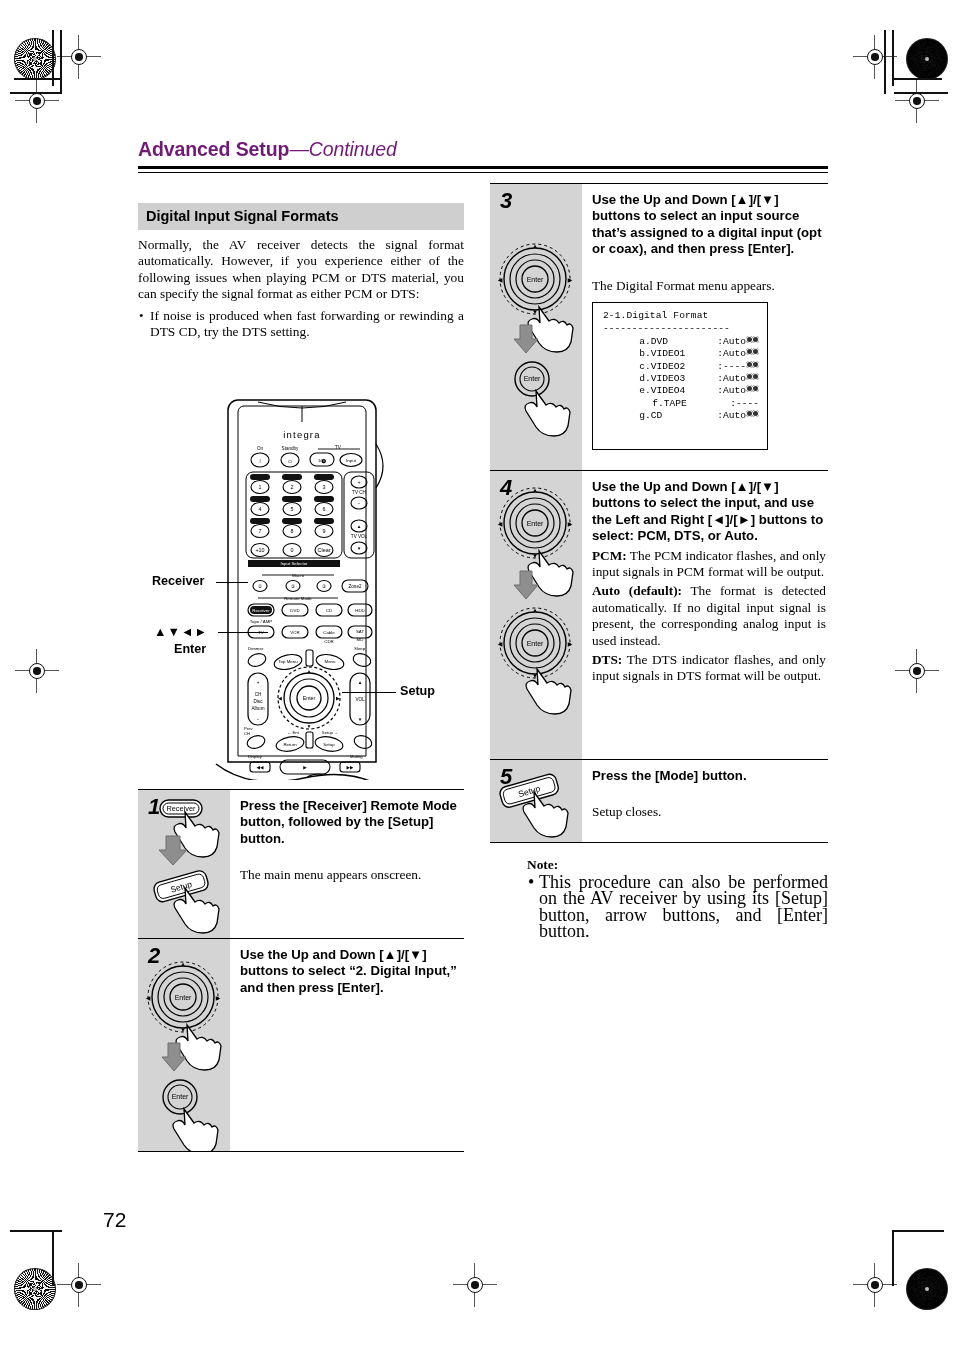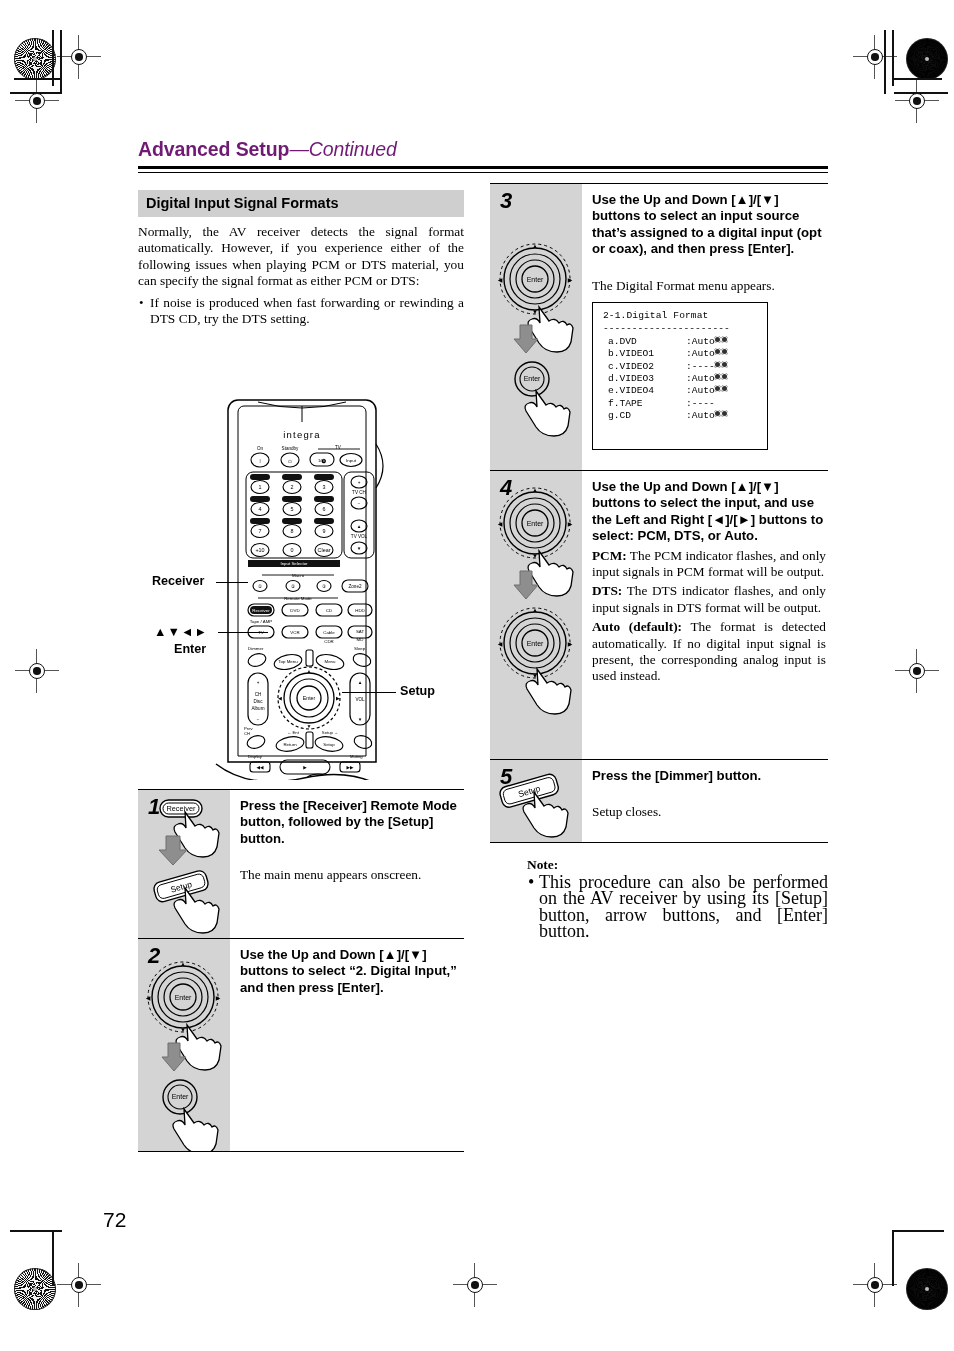--- a/index.html
+++ b/index.html
@@ -50,21 +50,21 @@
     position:absolute; left:138px; top:138px; width:690px;
     font-family:"Liberation Sans", sans-serif;
     font-size:19.5px; font-weight:bold; color:#701a75;
     letter-spacing:-0.1px;
   }
   .doc-title .cont{ font-weight:normal; font-style:italic; }
   .title-rule-thick{ position:absolute; left:138px; top:166px; width:690px; height:3px; background:#000; }
   .title-rule-thin{ position:absolute; left:138px; top:172px; width:690px; height:1.3px; background:#000; }
 
   
-  .col-left{ position:absolute; left:138px; top:190px; width:326px; }
+  .col-left{ position:absolute; left:138px; top:203px; width:326px; }
   .col-right{ position:absolute; left:490px; top:183px; width:338px; }
 
   .section-bar{
     background:#cfcfcf; padding:5px 8px 6px 8px;
     font-family:"Liberation Sans", sans-serif;
     font-size:14.5px; font-weight:bold; color:#000;
   }
   .body-text{
     font-size:13.4px; line-height:16.3px; color:#000;
     text-align:justify; margin-top:7px;
@@ -106,21 +106,21 @@
   .step-para{ font-size:13.3px; line-height:16.4px; margin-top:3px; text-align:justify; }
 
   
   .osd{
     margin-top:8px; border:1.5px solid #000; background:#fff;
     width:176px; height:148px; padding:7px 8px 0 10px; box-sizing:border-box;
     font-family:"Liberation Mono", monospace; font-size:9.6px; line-height:12.4px; color:#000;
   }
   .osd-title{ letter-spacing:0.1px; }
   .osd-rule{ letter-spacing:0px; margin-top:1px; }
-  .osd-row{ display:flex; padding-left:5px; }
+  .osd-row{ display:flex; padding-left:5px;justify-content:flex-end; }
   .osd-row .k{ width:78px; }
   .osd-row .v{ white-space:pre; }
   .ind{
     display:inline-block; width:7px; height:7px; border-radius:50%;
     background:#333; box-shadow:inset 0 0 0 1px #fff, inset 0 0 0 2px #333;
     vertical-align:-1px; margin-left:-0.5px;
   }
 
   .note-wrap{ margin-top:14px;margin-left:37px; }
   .note-title{
@@ -661,44 +661,44 @@
             <path d="M47 198 l10 14 q6 -4 10 2 q5 -4 8 2 q4 -3 6 3 l-2 14 q-3 10 -14 10 q-12 0 -18 -9 l-10 -16 q-3 -6 3 -8 q5 -2 8 4 z"></path>
           </g>
         </svg>
       </div>
       <div class="step-body">
         <div class="step-head">Use the Up and Down [▲]/[▼] buttons to select the input, and use the Left and Right [◄]/[►] buttons to select: PCM, DTS, or Auto.</div>
         <div class="step-para">
           <b>PCM:</b><span> The PCM indicator flashes, and only input signals in PCM format will be output.</span>
         </div>
         <div class="step-para">
-          <b>DTS:</b><span> The DTS indicator flashes, and only input signals in DTS format will be output.</span>
+          <b>Auto (default):</b><span> The format is detected automatically. If no digital input signal is present, the corresponding analog input is used instead.</span>
         </div>
         <div class="step-para">
-          <b>Auto (default):</b><span> The format is detected automatically. If no digital input signal is present, the corresponding analog input is used instead.</span>
+          <b>DTS:</b><span> The DTS indicator flashes, and only input signals in DTS format will be output.</span>
         </div>
       </div>
     </div>
 
     <div class="step">
       <div class="step-gfx" style="min-height:82px;">
         <div class="step-num">5</div>
         <svg width="92" height="82" viewBox="0 0 92 82">
           <g transform="rotate(-16 40 30)">
             <rect x="10" y="20" width="58" height="21" rx="7" fill="#fff" stroke="#000" stroke-width="1.4"></rect>
             <rect x="13" y="23" width="52" height="15" rx="5" fill="#fff" stroke="#000" stroke-width="0.9"></rect>
             <text x="39" y="34" text-anchor="middle" font-family="Liberation Sans, sans-serif" font-size="8.6" fill="#000">Setup</text>
           </g>
           <g fill="#fff" stroke="#000" stroke-width="1.3">
             <path d="M44 32 l10 14 q6 -4 10 2 q5 -4 8 2 q4 -3 6 3 l-2 14 q-3 10 -14 10 q-12 0 -18 -9 l-10 -16 q-3 -6 3 -8 q5 -2 8 4 z"></path>
           </g>
         </svg>
       </div>
       <div class="step-body">
-        <div class="step-head">Press the [Dimmer] button.</div>
+        <div class="step-head">Press the [Mode] button.</div>
         <div class="step-sub">Setup closes.</div>
       </div>
     </div>
 
     <div class="end-rule"></div>
 
     <div class="note-wrap">
       <div class="note-title">Note:</div>
       <ul class="note-list">
         <li>This procedure can also be performed on the AV receiver by using its [Setup] button, arrow buttons, and [Enter] button.</li>

